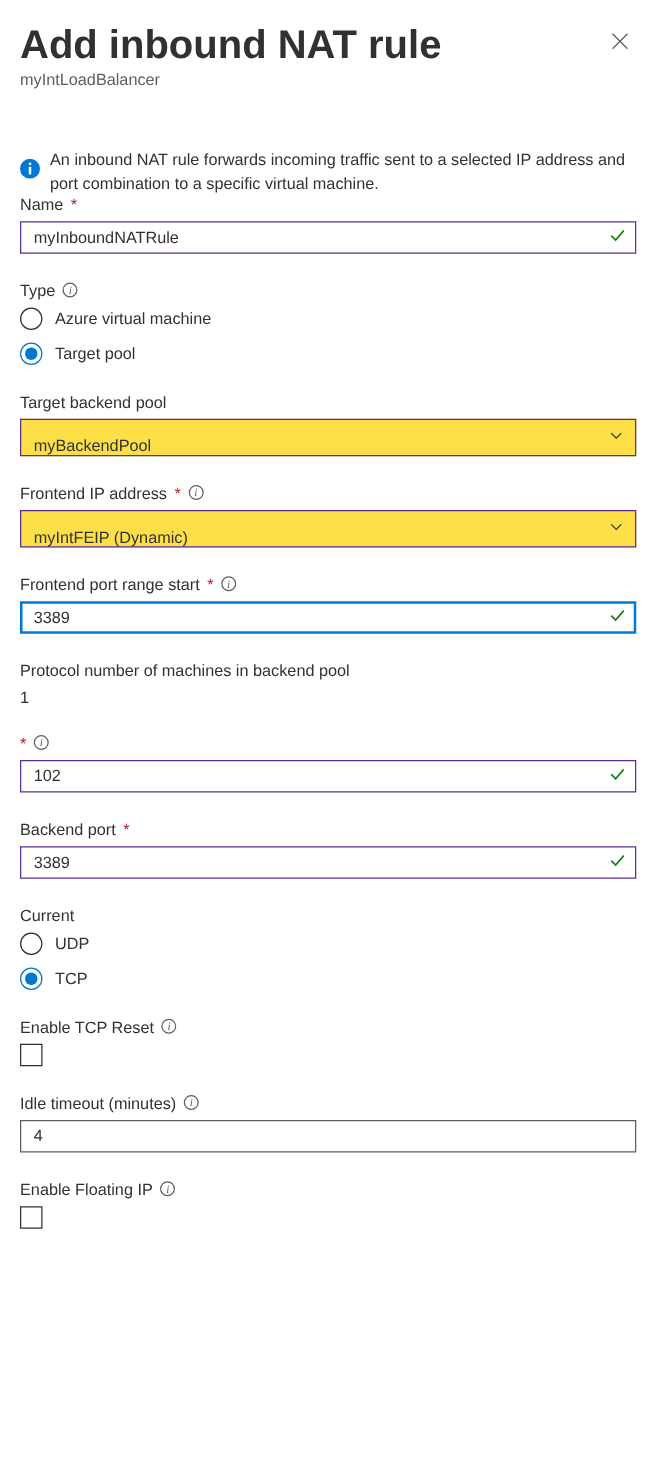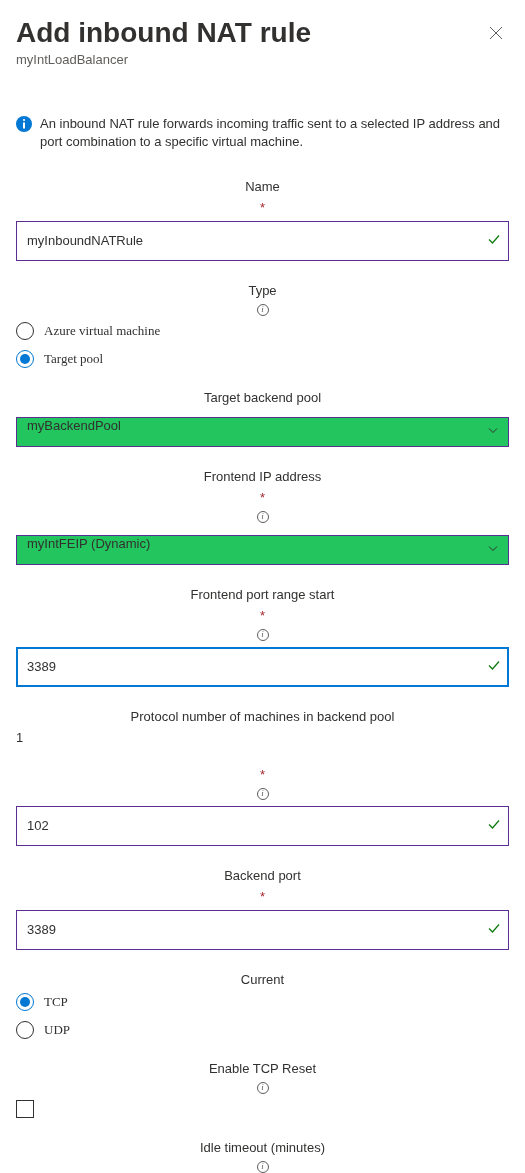--- a/index.html
+++ b/index.html
@@ -7,53 +7,53 @@
     margin: 0;
     padding: 0;
     font-family: "Segoe UI", -apple-system, sans-serif;
     font-size: 13px;
     color: #323130;
     background: #fff;
     width: 525px;
   }
   .panel { padding: 16px 16px 40px 16px; }
   .header-row { display: flex; align-items: flex-start; justify-content: space-between; margin-bottom: 2px;}
-  .title { font-size: 28px; font-weight: 600; color: #323130; line-height: 1.2; }
+  .title { font-size: 32px; font-weight: 600; color: #323130; line-height: 1.2; }
   .subtitle { font-size: 13px; color: #605e5c; margin-top: 0; margin-bottom: 48px; }
   .close-btn { background: none; border: none; padding: 6px; cursor: pointer; color: #605e5c; line-height: 0; margin-top:4px;}
-  .info-bar { display: flex; align-items: flex-start; gap: 8px; margin-bottom: 28px; line-height: 1.4; }
+  .info-bar { display: flex; align-items: center; gap: 8px; line-height: 1.4; }
   .info-icon-wrap { flex: 0 0 auto; margin-top: 1px; }
   .info-text { font-size: 13px; color: #323130; }
   .field { margin-bottom: 22px; }
-  .field-label { display: flex; align-items: center; gap: 6px; font-size: 13px; color: #323130; margin-bottom: 6px; flex-direction: column; }
+  .field-label { display: flex; align-items: center; gap: 6px; font-size: 13px; color: #323130; margin-bottom: 6px; }
   .req { color: #a4262c; }
   .help-icon { width: 12px; height: 12px; border: 1px solid #605e5c; border-radius: 50%; display: inline-flex; align-items: center; justify-content: center; font-size: 9px; color: #605e5c; line-height: 1; font-family: Georgia, serif; font-style: italic; cursor: help;}
   .text-input {
     width: 100%;
-    height: 40px;
+    height: 26px;
     border: 1px solid #605e5c;
     padding: 0 30px 0 10px;
     font-size: 13px;
     font-family: inherit;
     color: #323130;
     outline: none;
     position: relative;
   }
   .input-wrap { position: relative; display: block; }
   .validated .text-input { border-color: #5c2e91; }
   .focused .text-input { border: 2px solid #0078d4; padding-left: 9px; }
   .check { position: absolute; right: 8px; top: 50%; transform: translateY(-50%); color: #107c10; pointer-events: none;}
   .select-wrap { position: relative; display: block; }
   .select {
     width: 100%; height: 30px; border: 1px solid #5c2e91;
     padding: 0 30px 0 10px; font-size: 13px; color: #323130;
-    display: flex; align-items: flex-start; cursor: pointer; background: #22c55e; margin-top: 12px;
+    display: flex; align-items: flex-end; cursor: pointer; background: #fde047;
   }
   .chevron { position: absolute; right: 10px; top: 50%; transform: translateY(-50%); color: #323130; pointer-events:none;}
-  .radio-group { display: flex; flex-direction: column; gap: 10px; margin-top:6px;font-family:Liberation Serif, serif;}
+  .radio-group { display: flex; flex-direction: column; gap: 10px; margin-top:6px;}
   .radio-item { display: flex; align-items: center; gap: 10px; cursor: pointer; }
   .radio-circle { width: 18px; height: 18px; border: 1px solid #323130; border-radius: 50%; display:flex; align-items:center; justify-content:center; flex-shrink:0;}
   .radio-circle.checked { border-color: #0078d4; }
   .radio-dot { width: 10px; height: 10px; background: #0078d4; border-radius: 50%; }
   .static-value { font-size: 13px; color: #323130; }
   .checkbox { width: 18px; height: 18px; border: 1px solid #323130; background: #fff; cursor: pointer; }
 </style>
 </head>
 <body>
 
@@ -199,29 +199,29 @@
       </span>
     </div>
   </div>
 
   <div class="field">
     <div class="field-label">
       <span>Current</span>
     </div>
     <div class="radio-group">
       <div class="radio-item">
+        <span class="radio-circle"></span>
+        <span>UDP</span>
+      </div>
+      <div class="radio-item">
         <span class="radio-circle checked">
             <span class="radio-dot"></span>
           </span>
         <span>TCP</span>
       </div>
-      <div class="radio-item">
-        <span class="radio-circle"></span>
-        <span>UDP</span>
-      </div>
     </div>
   </div>
 
   <div class="field">
     <div class="field-label">
       <span>Enable TCP Reset</span>
       <span class="help-icon">i</span>
     </div>
     <div class="checkbox"></div>
   </div>

